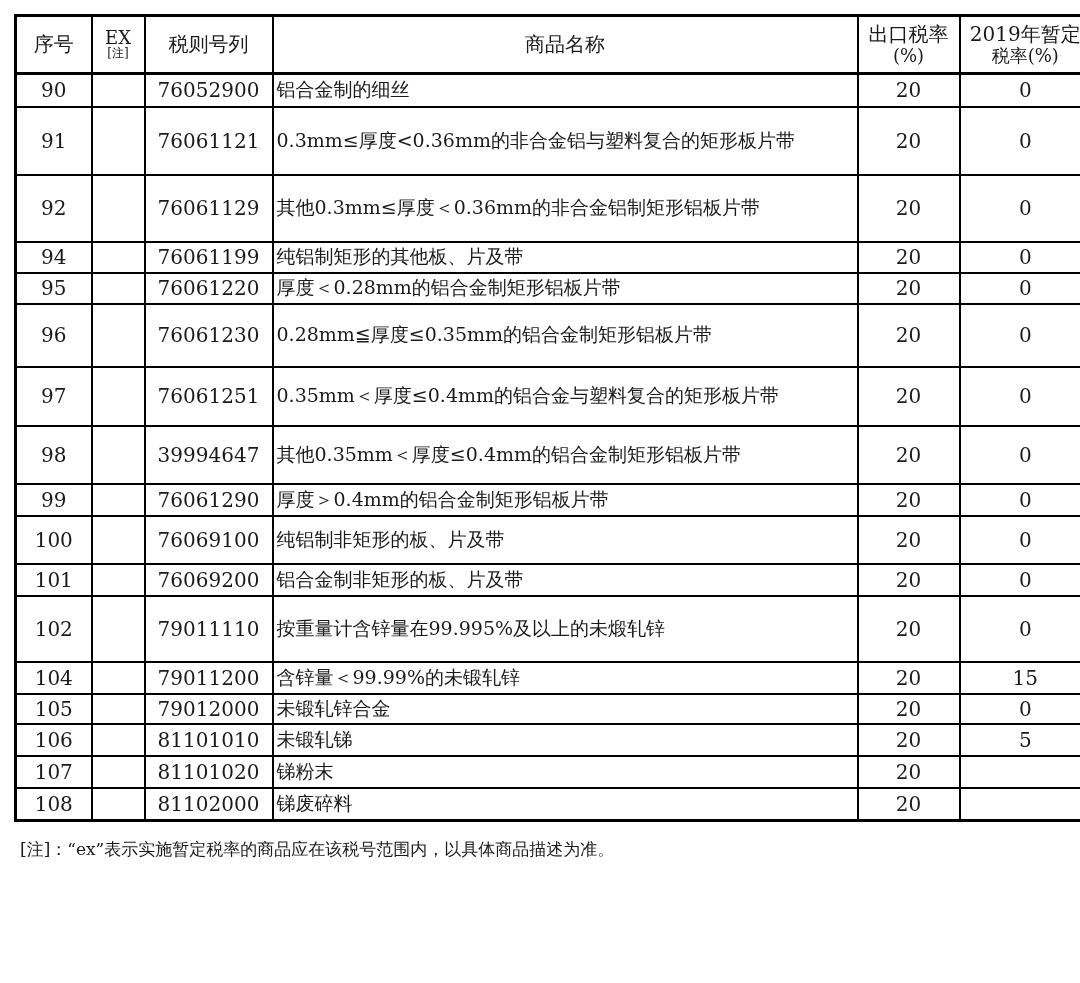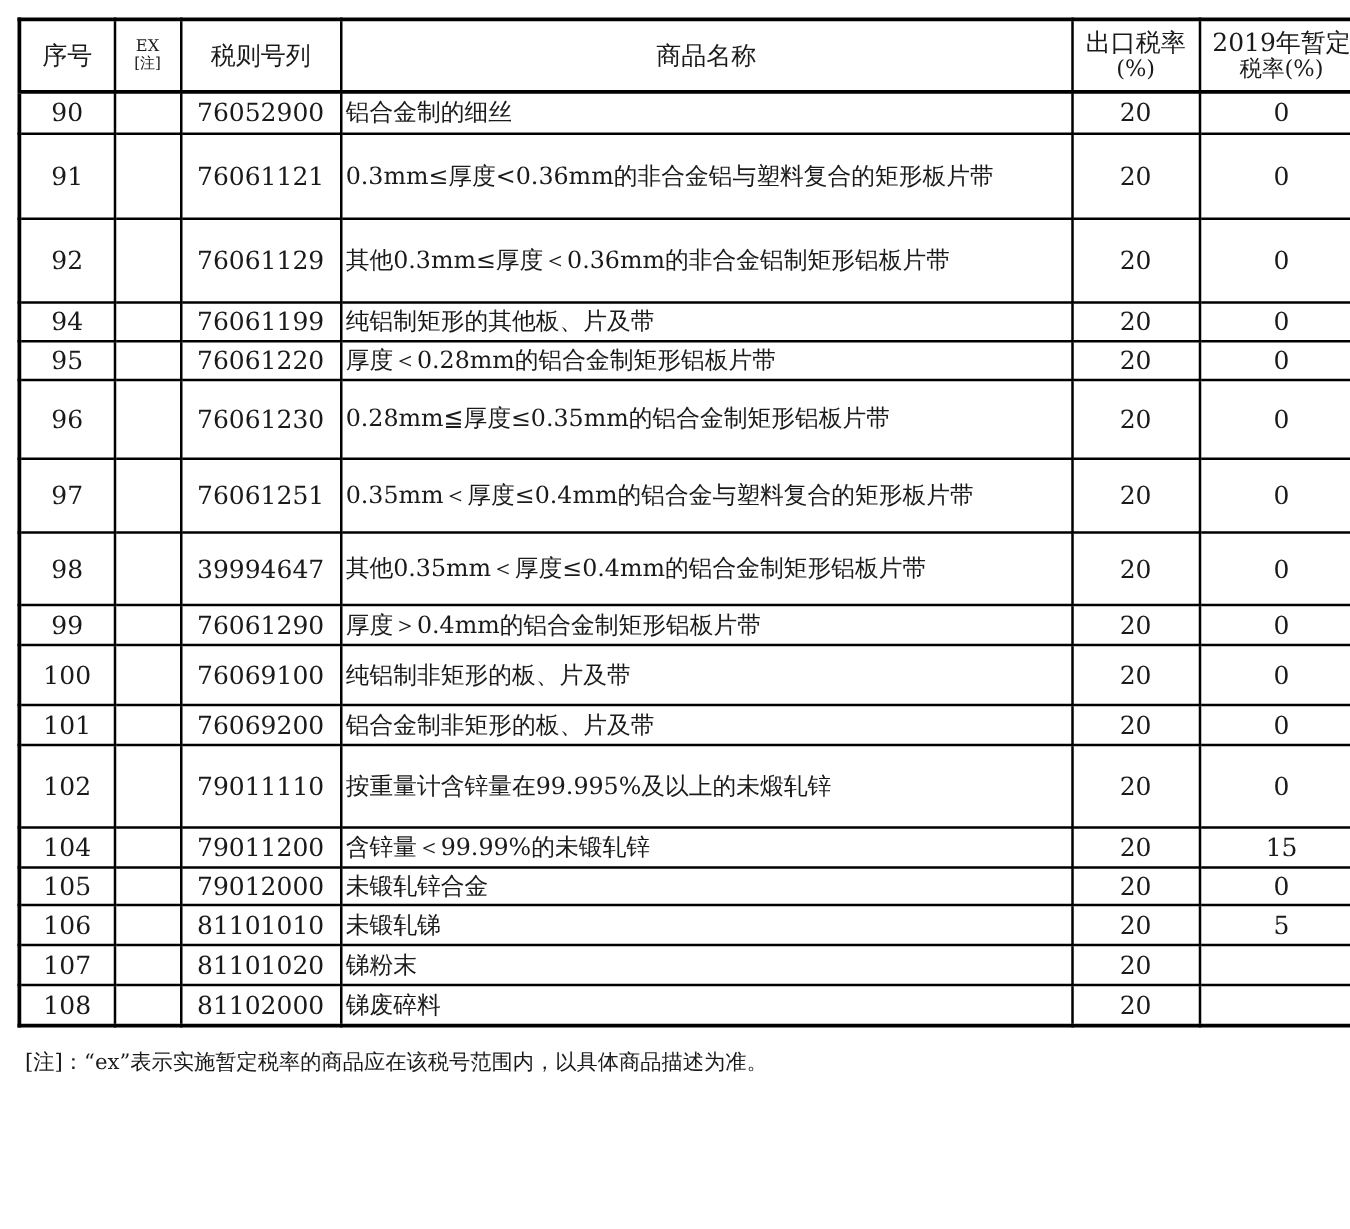--- a/index.html
+++ b/index.html
@@ -32,21 +32,21 @@
     height: 58px;
     border-bottom: 3px solid #000;
   }
   thead th {
     font-weight: normal;
     text-align: center;
     font-size: 20px;
     line-height: 1.15;
   }
   .hdr-sub { font-size: 18px; }
-  .hdr-ex-main { font-size: 13px; line-height: 1.0; }
+  .hdr-ex-main { font-size: 18px; line-height: 1.0; }
   .hdr-ex-note { font-size: 12px; line-height: 1.1; }
   td.center-cell {
     text-align: center;
     font-size: 20px;
   }
   td.name-cell {
     text-align: left;
     font-size: 19px;
     padding-left: 7px;
     letter-spacing: 0px;

